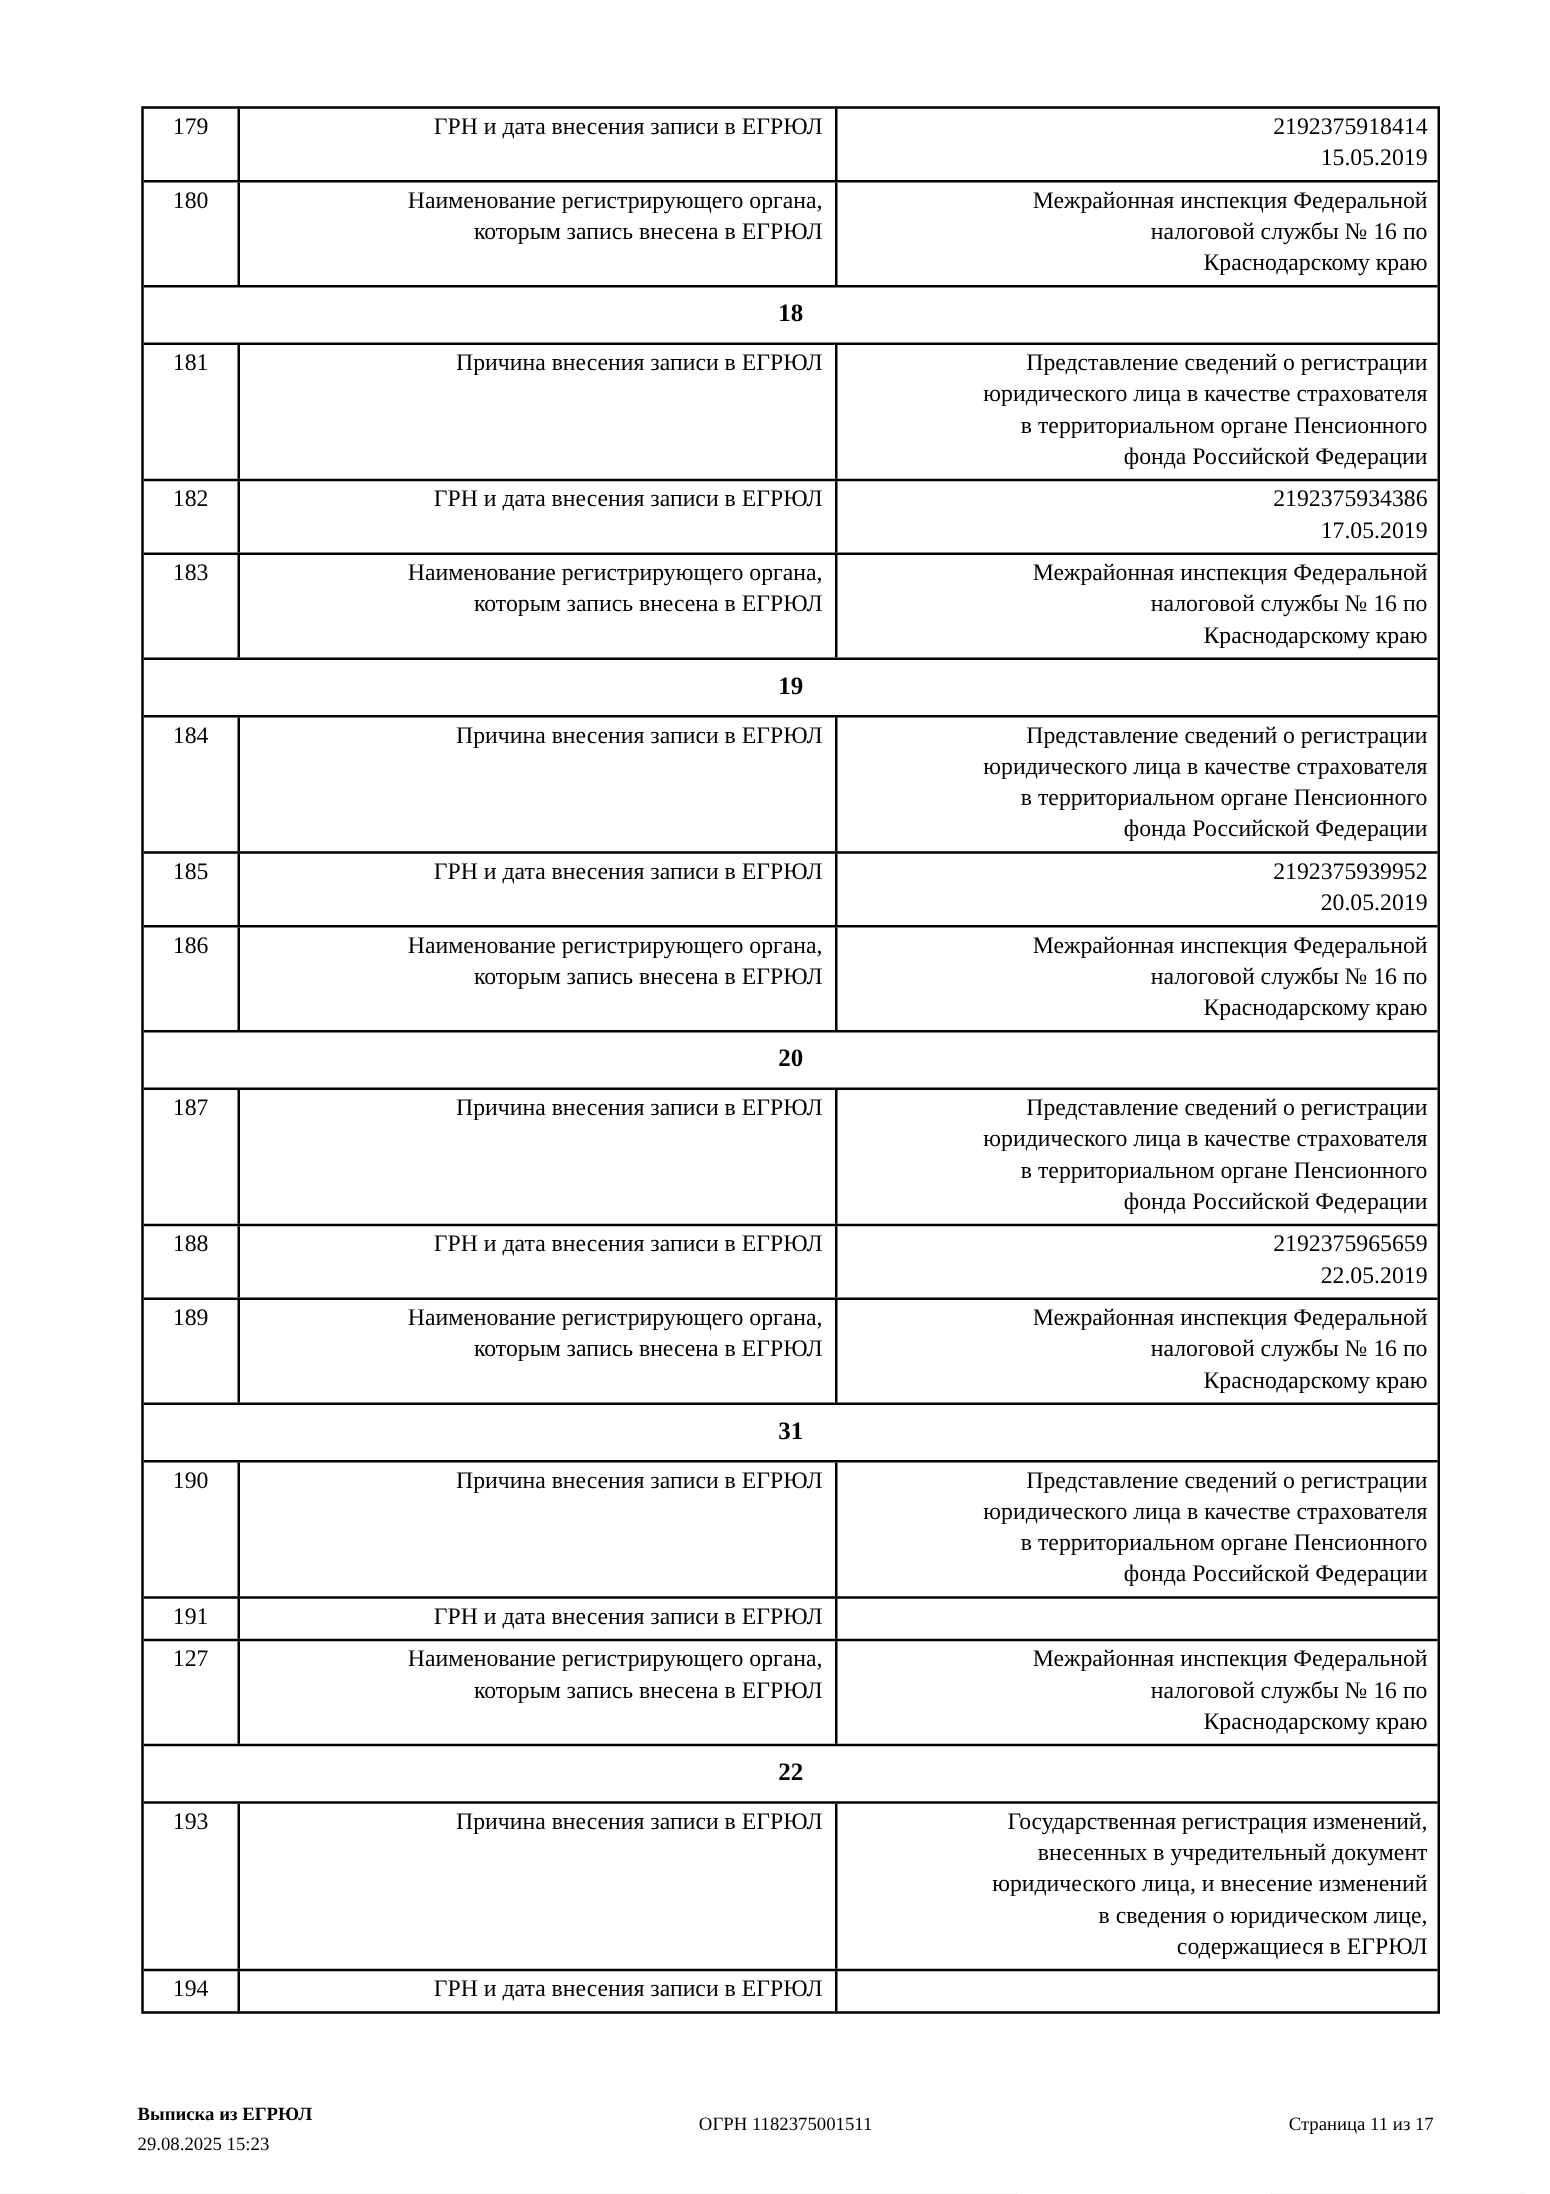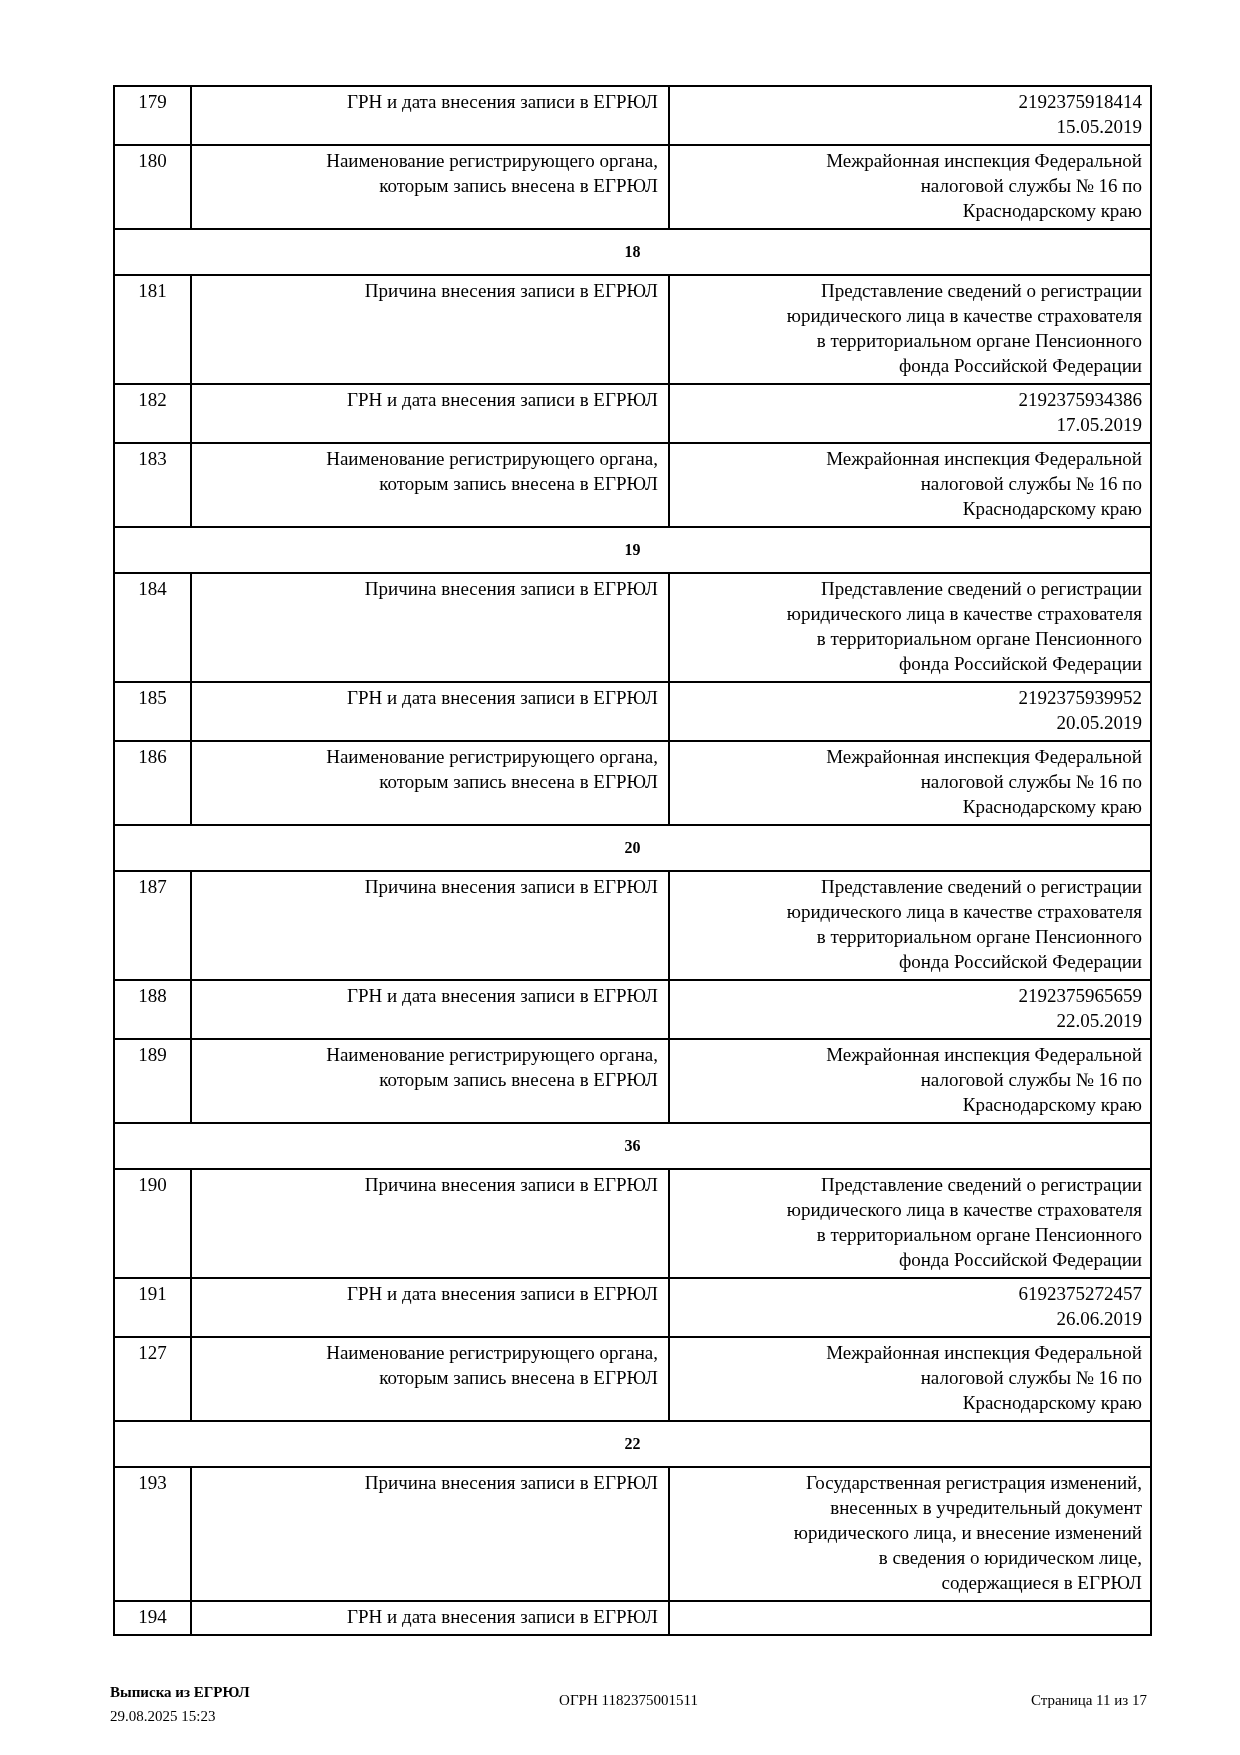--- a/index.html
+++ b/index.html
@@ -40,21 +40,21 @@
     padding:2px 10px 5px 6px;
   }
   .cell.value {
     flex:1;
     padding:2px 8px 5px 24px;
   }
   .trow.section .cell.sec {
     flex:1;
     text-align:center;
     font-weight:bold;
-    font-size:16px;
+    font-size:20px;
     padding:9px 0 10px;
     white-space:normal;
   }
   .footer {
     position:absolute;
     left:110px; right:93px;
     top:1664px;
     font-size:15px;
     line-height:24px;
   }
@@ -172,37 +172,35 @@
     <div class="trow">
       <div class="cell num">189</div>
       <div class="cell label">Наименование регистрирующего органа,
 которым запись внесена в ЕГРЮЛ</div>
       <div class="cell value">Межрайонная инспекция Федеральной
 налоговой службы № 16 по
 Краснодарскому краю</div>
     </div>
 
     <div class="trow section">
-      <div class="cell sec">36</div>
+      <div class="cell sec">31</div>
     </div>
 
     <div class="trow">
       <div class="cell num">190</div>
       <div class="cell label">Причина внесения записи в ЕГРЮЛ</div>
       <div class="cell value">Представление сведений о регистрации
 юридического лица в качестве страхователя
 в территориальном органе Пенсионного
 фонда Российской Федерации</div>
     </div>
 
     <div class="trow">
       <div class="cell num">191</div>
       <div class="cell label">ГРН и дата внесения записи в ЕГРЮЛ</div>
-      <div class="cell value">6192375272457
-26.06.2019</div>
     </div>
 
     <div class="trow">
       <div class="cell num">127</div>
       <div class="cell label">Наименование регистрирующего органа,
 которым запись внесена в ЕГРЮЛ</div>
       <div class="cell value">Межрайонная инспекция Федеральной
 налоговой службы № 16 по
 Краснодарскому краю</div>
     </div>

